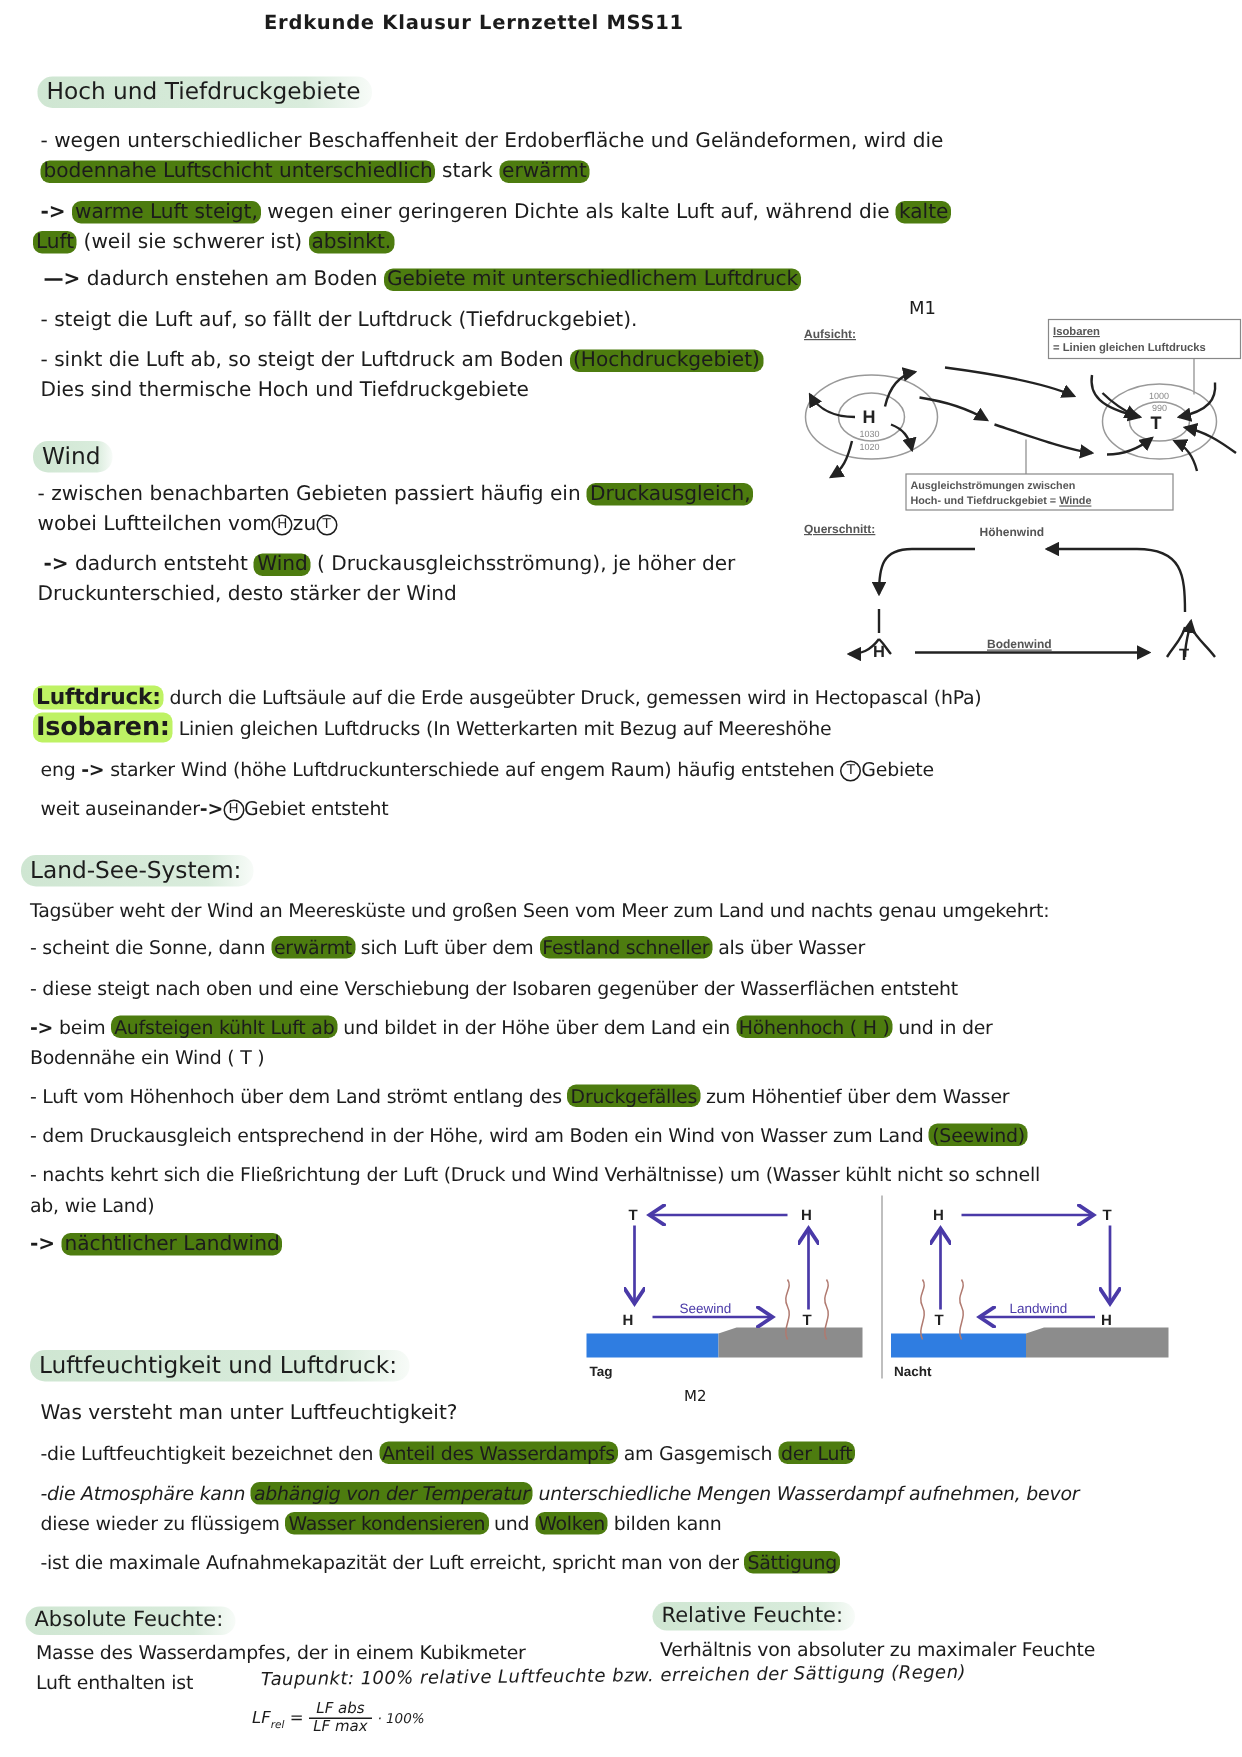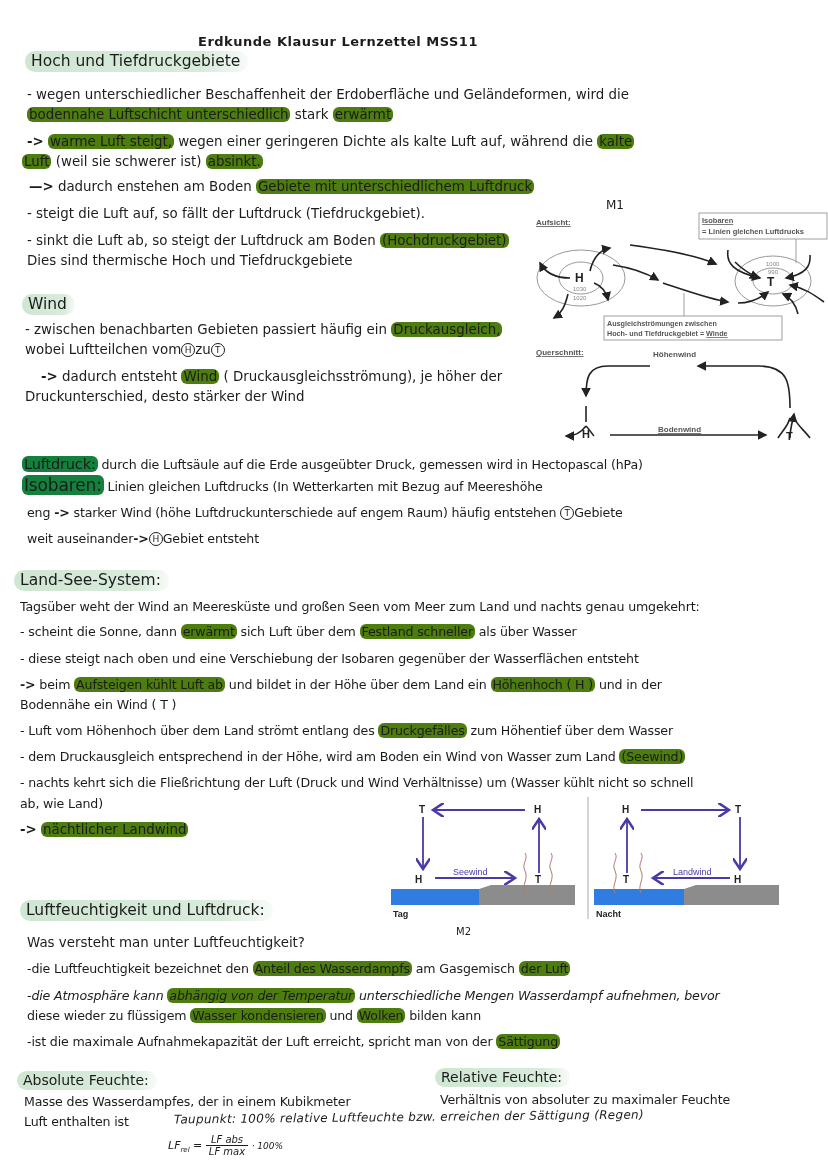--- a/index.html
+++ b/index.html
@@ -7,33 +7,33 @@
          font-family:"DejaVu Sans", sans-serif; color:#1c1c1c; }
   .abs { position:absolute; white-space:nowrap; }
   .title { font-family:"DejaVu Sans", sans-serif; font-size:13px; letter-spacing:0.5px; font-weight:bold; }
   .h { font-size:15.5px; padding:1px 8px 2px 6px; border-radius:10px;
        background:linear-gradient(90deg,#cfe6d2 0%, #d9ecdc 80%, rgba(217,236,220,0.2) 100%); }
   .hs { font-size:14px; padding:1px 8px 2px 6px; border-radius:10px;
        background:linear-gradient(90deg,#cfe6d2 0%, #d9ecdc 80%, rgba(217,236,220,0.2) 100%); }
   .t { font-size:13.4px; line-height:17px; }
   .ts { font-size:12.6px; line-height:17px; letter-spacing:-0.15px; }
   .hl { background:#4d7c0f; border-radius:6px; padding:0 2px; }
-  .hg { background:#15803d; border-radius:6px; padding:0 2px; }
+  .hg { background:#bef264; border-radius:6px; padding:0 2px;font-weight:bold; }
   .circ { display:inline-block; width:12px; height:12px; border:1.3px solid #1c1c1c; border-radius:50%;
           font-size:9px; line-height:12px; text-align:center; vertical-align:1px; }
   .hand { font-family:"DejaVu Sans", sans-serif; font-size:12px; font-style:italic; letter-spacing:0.3px; }
   svg text { font-family:"Liberation Sans", sans-serif; }
   .frac { display:inline-block; vertical-align:middle; text-align:center; font-size:10px; }
   .frac span { display:block; padding:0 3px; }
   .frac .num { border-bottom:1px solid #1c1c1c; }
 </style>
 </head>
 <body>
 
-<div class="abs title" style="left:198px; top:8px;margin-top:26px;">Erdkunde Klausur Lernzettel MSS11</div>
+<div class="abs title" style="left:176px; top:8px;">Erdkunde Klausur Lernzettel MSS11</div>
 
 <div class="abs h" style="left:25px; top:51px;">Hoch und Tiefdruckgebiete</div>
 <div class="abs t" style="left:27px; top:86px;">- wegen unterschiedlicher Beschaffenheit der Erdoberfläche und Geländeformen, wird die</div>
 <div class="abs t" style="left:27px; top:106px;">
   <span class="hl">bodennahe Luftschicht unterschiedlich</span><span> stark </span><span class="hl">erwärmt</span>
 </div>
 <div class="abs t" style="left:27px; top:133px;">
   <b>-&gt;</b> <span class="hl">warme Luft steigt,</span><span> wegen einer geringeren Dichte als kalte Luft auf, während die </span><span class="hl">kalte</span>
 </div>
 <div class="abs t" style="left:22px; top:153px;">
@@ -112,21 +112,21 @@
   <text x="130" y="224" font-size="8" font-weight="bold" fill="#555" text-decoration="underline">Bodenwind</text>
 </svg>
 
 <div class="abs h" style="left:22px; top:294px;">Wind</div>
 <div class="abs t" style="left:25px; top:321px;">
   <span>- zwischen benachbarten Gebieten passiert häufig ein </span><span class="hl">Druckausgleich,</span>
 </div>
 <div class="abs t" style="left:25px; top:341px;">
   <span>wobei Luftteilchen vom</span><span class="circ">H</span><span>zu</span><span class="circ">T</span>
 </div>
-<div class="abs t" style="left:41px; top:368px;">
+<div class="abs t" style="left:29px; top:368px;">
   <b>-&gt;</b><span> dadurch entsteht </span><span class="hl">Wind</span><span> ( Druckausgleichsströmung), je höher der</span>
 </div>
 <div class="abs t" style="left:25px; top:388px;">Druckunterschied, desto stärker der Wind</div>
 
 <div class="abs ts" style="left:22px; top:456px;">
   <span class="hg" style="font-size:14.5px;">Luftdruck:</span><span> durch die Luftsäule auf die Erde ausgeübter Druck, gemessen wird in Hectopascal (hPa)</span>
 </div>
 <div class="abs ts" style="left:22px; top:477px;">
   <span class="hg" style="font-size:17px;margin-top:33px;">Isobaren:</span><span> Linien gleichen Luftdrucks (In Wetterkarten mit Bezug auf Meereshöhe</span>
 </div>

